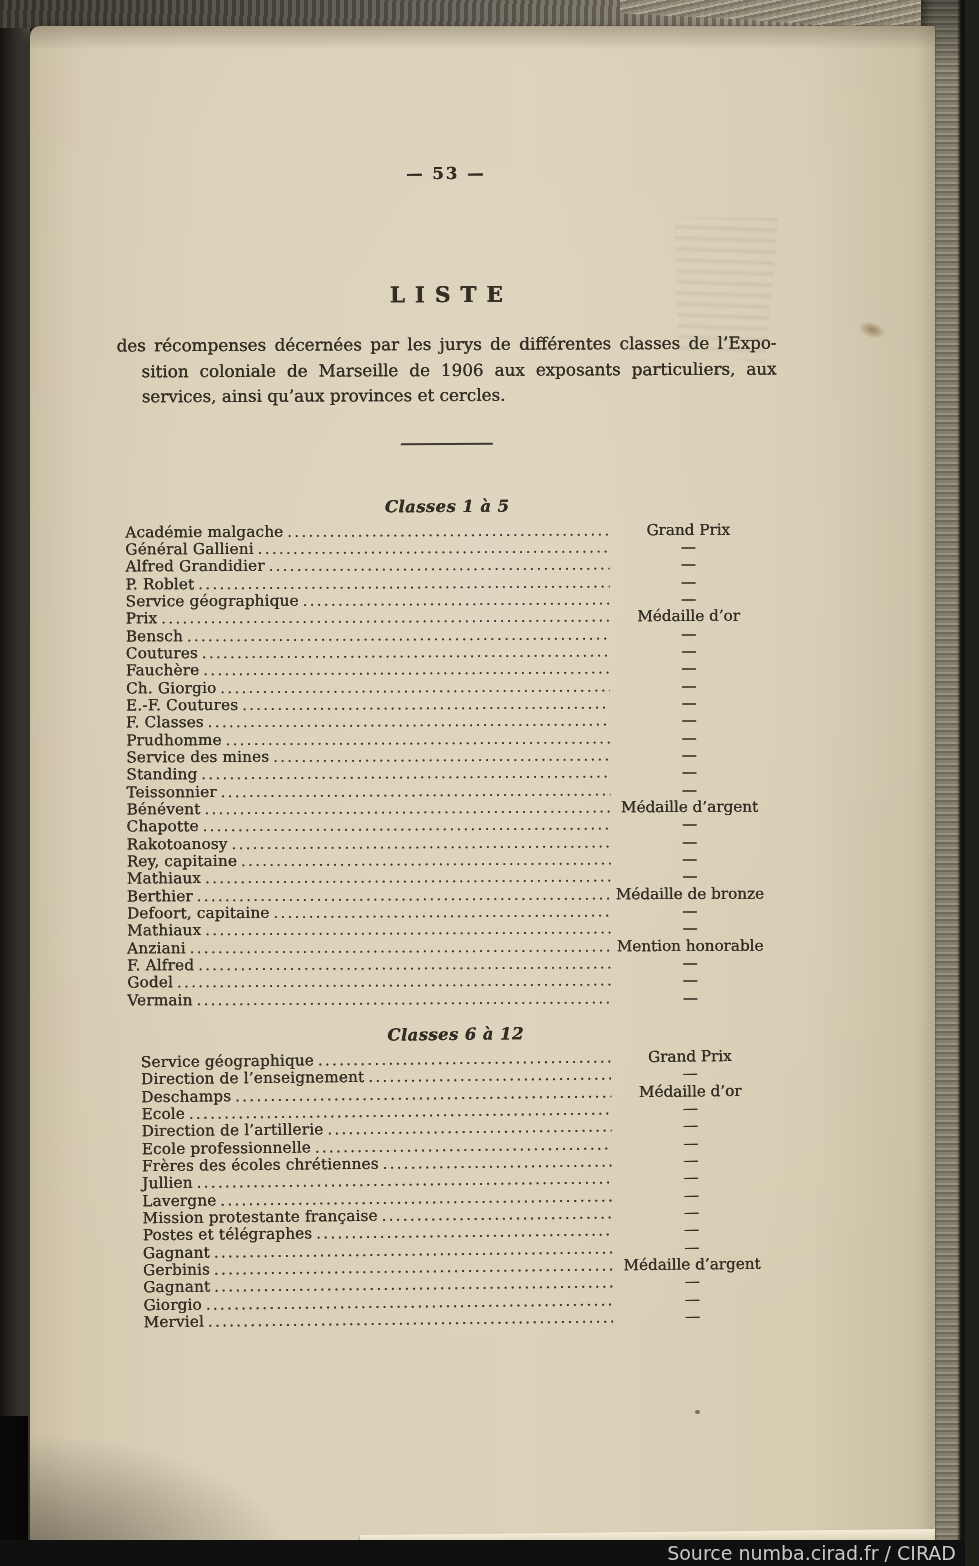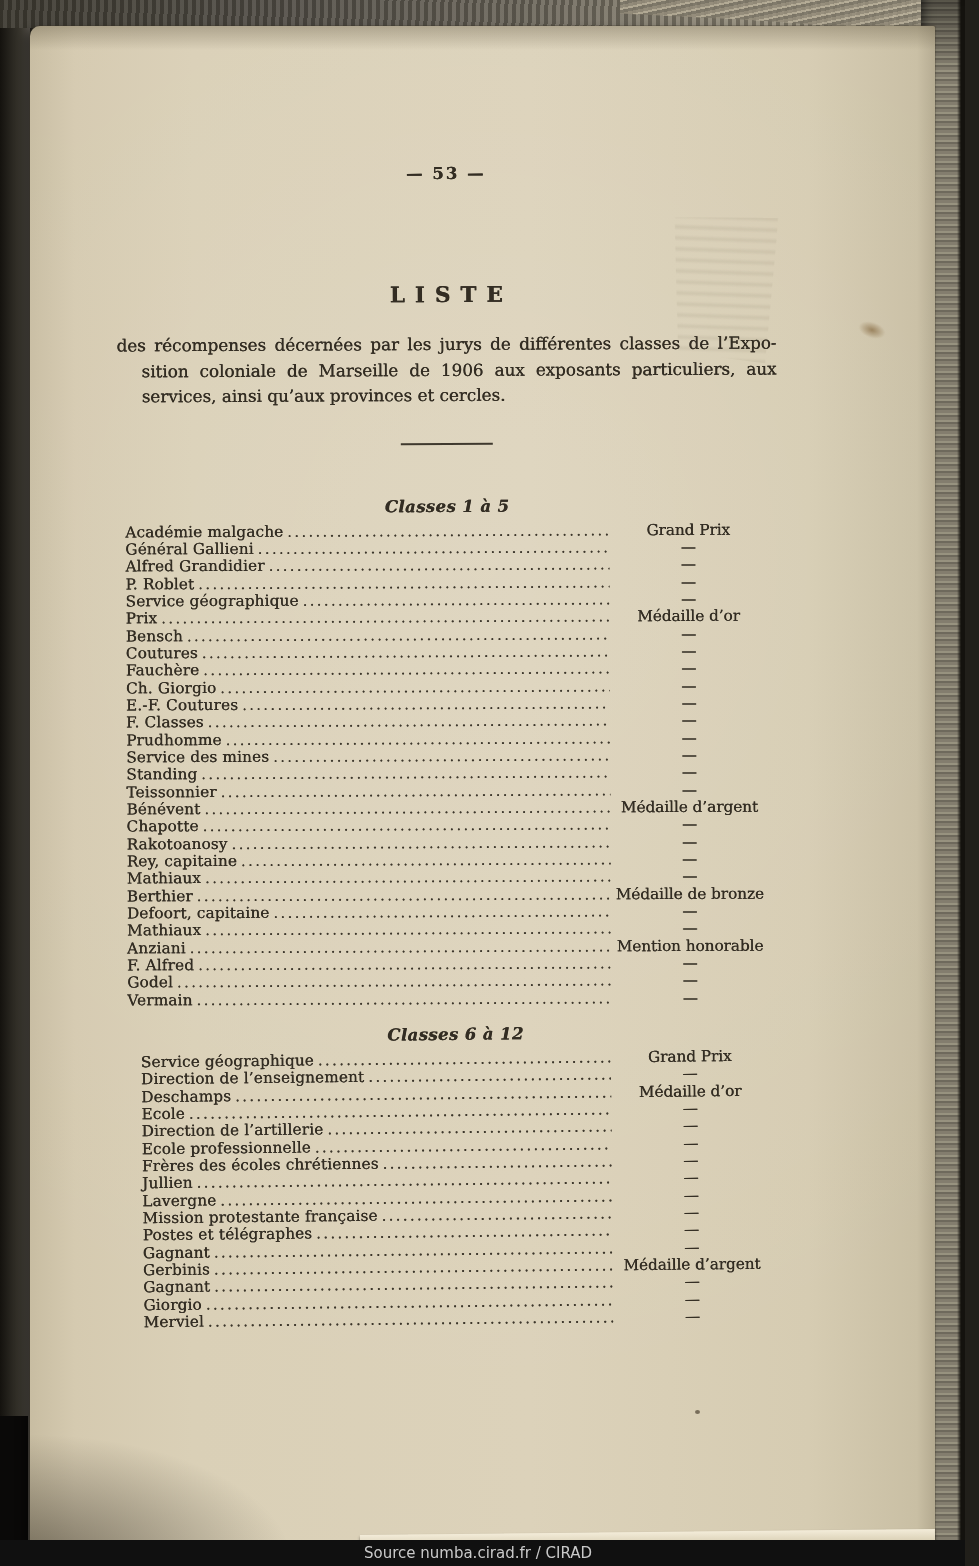--- a/index.html
+++ b/index.html
@@ -139,23 +139,23 @@
 
   
   .section-1 { transform: rotate(-0.35deg); transform-origin: 0 50%; }
   .section-1 .row { padding-left: 22px; }
   .section-1 .section-heading { text-indent: 14px; }
 
   
   .source-bar {
     position: absolute; left: 0; bottom: 0; width: 100%; height: 26px;
     background: #101010; color: #c9c9c9;
-    display: flex; align-items: center; justify-content: center;
+    display: flex; align-items: center; justify-content: flex-end;
     padding-right: 9px; box-sizing: border-box;
-    font-family: "DejaVu Sans", sans-serif; font-size: 15px;
+    font-family: "DejaVu Sans", sans-serif; font-size: 19px;
     z-index: 30;
   }
 </style>
 </head>
 <body>
 
 <div class="screen">
 
   <div class="left-band"></div>
   <div class="top-edge"></div>

